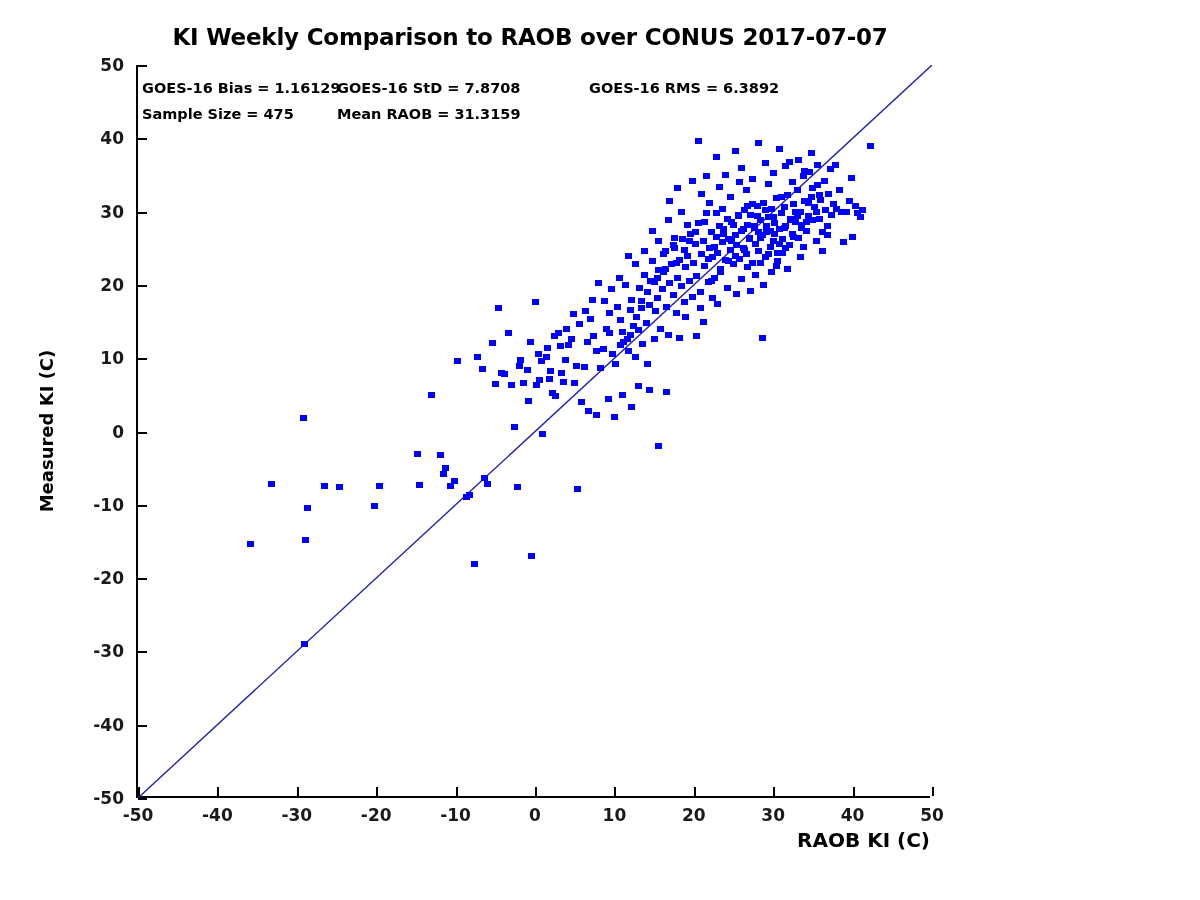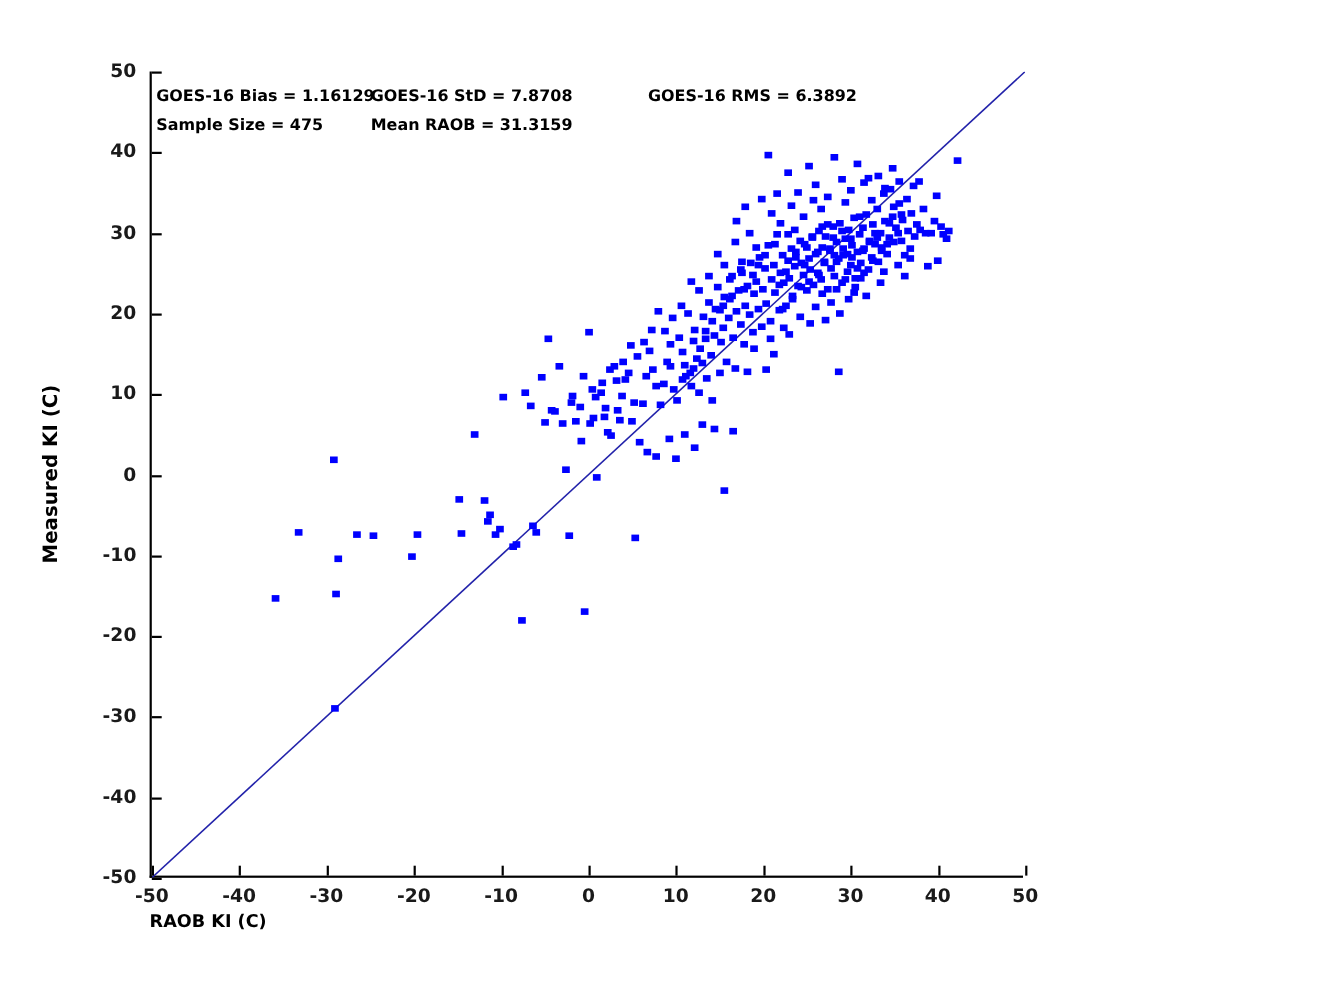--- a/index.html
+++ b/index.html
@@ -82,22 +82,22 @@
     color: #1a1a1a;
     transform: translate(-100%, -50%);
     white-space: nowrap;
     font-family: "DejaVu Sans", sans-serif;
   }
   #xlabel {
     position: absolute;
     left: 136px;
     top: 828px;
     width: 794px;
-    text-align: left;
-    font-size: 16px;
+    text-align: right;
+    font-size: 20px;
     font-weight: bold;
     color: #000000;
     font-family: "DejaVu Sans", sans-serif;
   }
   #ylabel {
     position: absolute;
     left: 46px;
     top: 431px;
     font-size: 18px;
     font-weight: bold;
@@ -157,20 +157,21 @@
     width: 794px;
     height: 733px;
     pointer-events: none;
   }
 </style>
 </head>
 <body>
 
 <div id="figure">
 
+  <div id="chart-title">KI Weekly Comparison to RAOB over CONUS 2017-07-07</div>
 
   <div class="stat-text" id="stat-bias" style="left:142px; top:80px;">GOES-16 Bias = 1.16129</div>
   <div class="stat-text" id="stat-std" style="left:337px; top:80px;">GOES-16 StD = 7.8708</div>
   <div class="stat-text" id="stat-rms" style="left:589px; top:80px;">GOES-16 RMS = 6.3892</div>
   <div class="stat-text" id="stat-n" style="left:142px; top:106px;">Sample Size = 475</div>
   <div class="stat-text" id="stat-mean" style="left:337px; top:106px;">Mean RAOB = 31.3159</div>
 
   <div id="plot-area">
     <div id="plot-canvas">
       <svg id="refline" viewBox="0 0 794 733" preserveAspectRatio="none">

